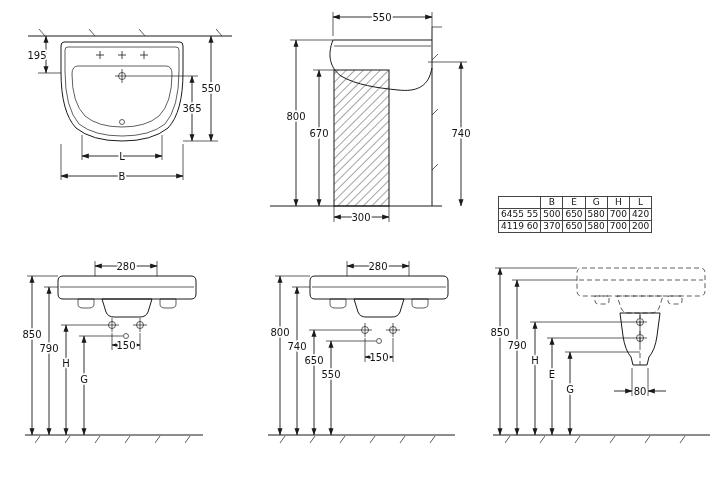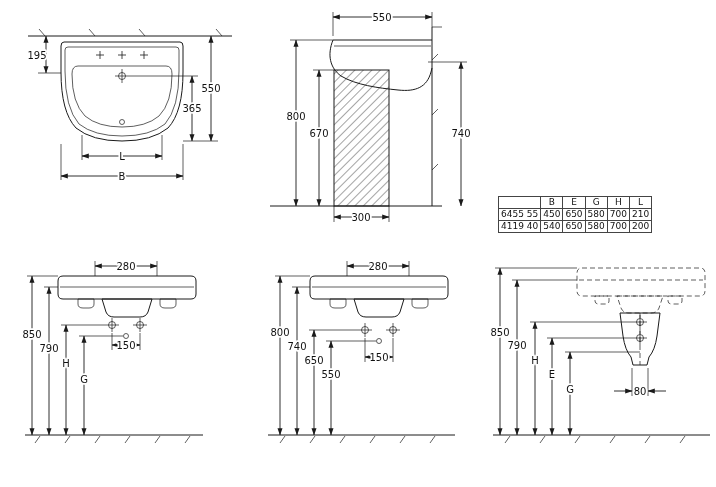--- a/index.html
+++ b/index.html
@@ -284,28 +284,28 @@
       <tr>
     <td class="model"></td>
     <td>B</td>
     <td>E</td>
     <td>G</td>
     <td>H</td>
     <td>L</td>
   </tr>
   <tr>
     <td class="model">6455 55</td>
-    <td>450</td>
+    <td>500</td>
     <td>650</td>
     <td>580</td>
     <td>700</td>
-    <td>210</td>
+    <td>420</td>
   </tr>
   <tr>
-    <td class="model">4119 40</td>
-    <td>540</td>
+    <td class="model">4119 60</td>
+    <td>370</td>
     <td>650</td>
     <td>580</td>
     <td>700</td>
     <td>200</td>
   </tr>
 </tbody>
   </table>
 
 </body></html>

